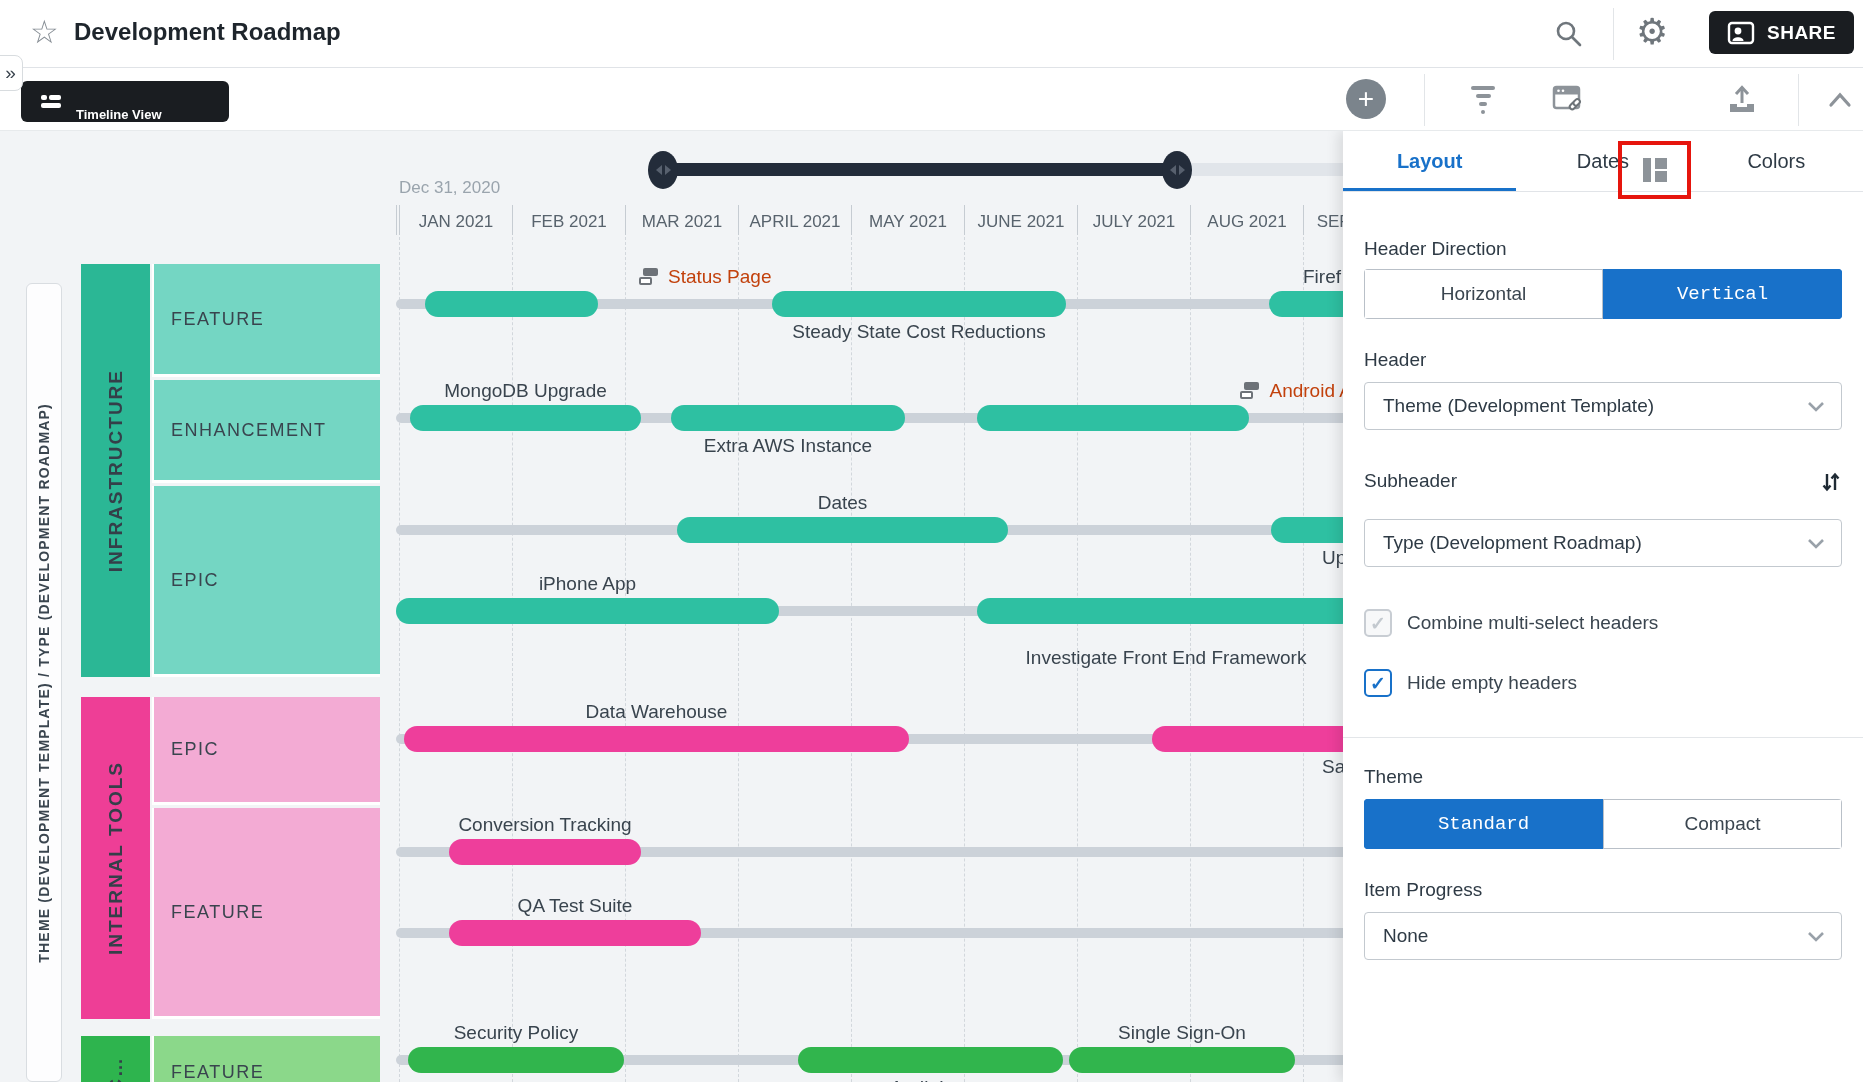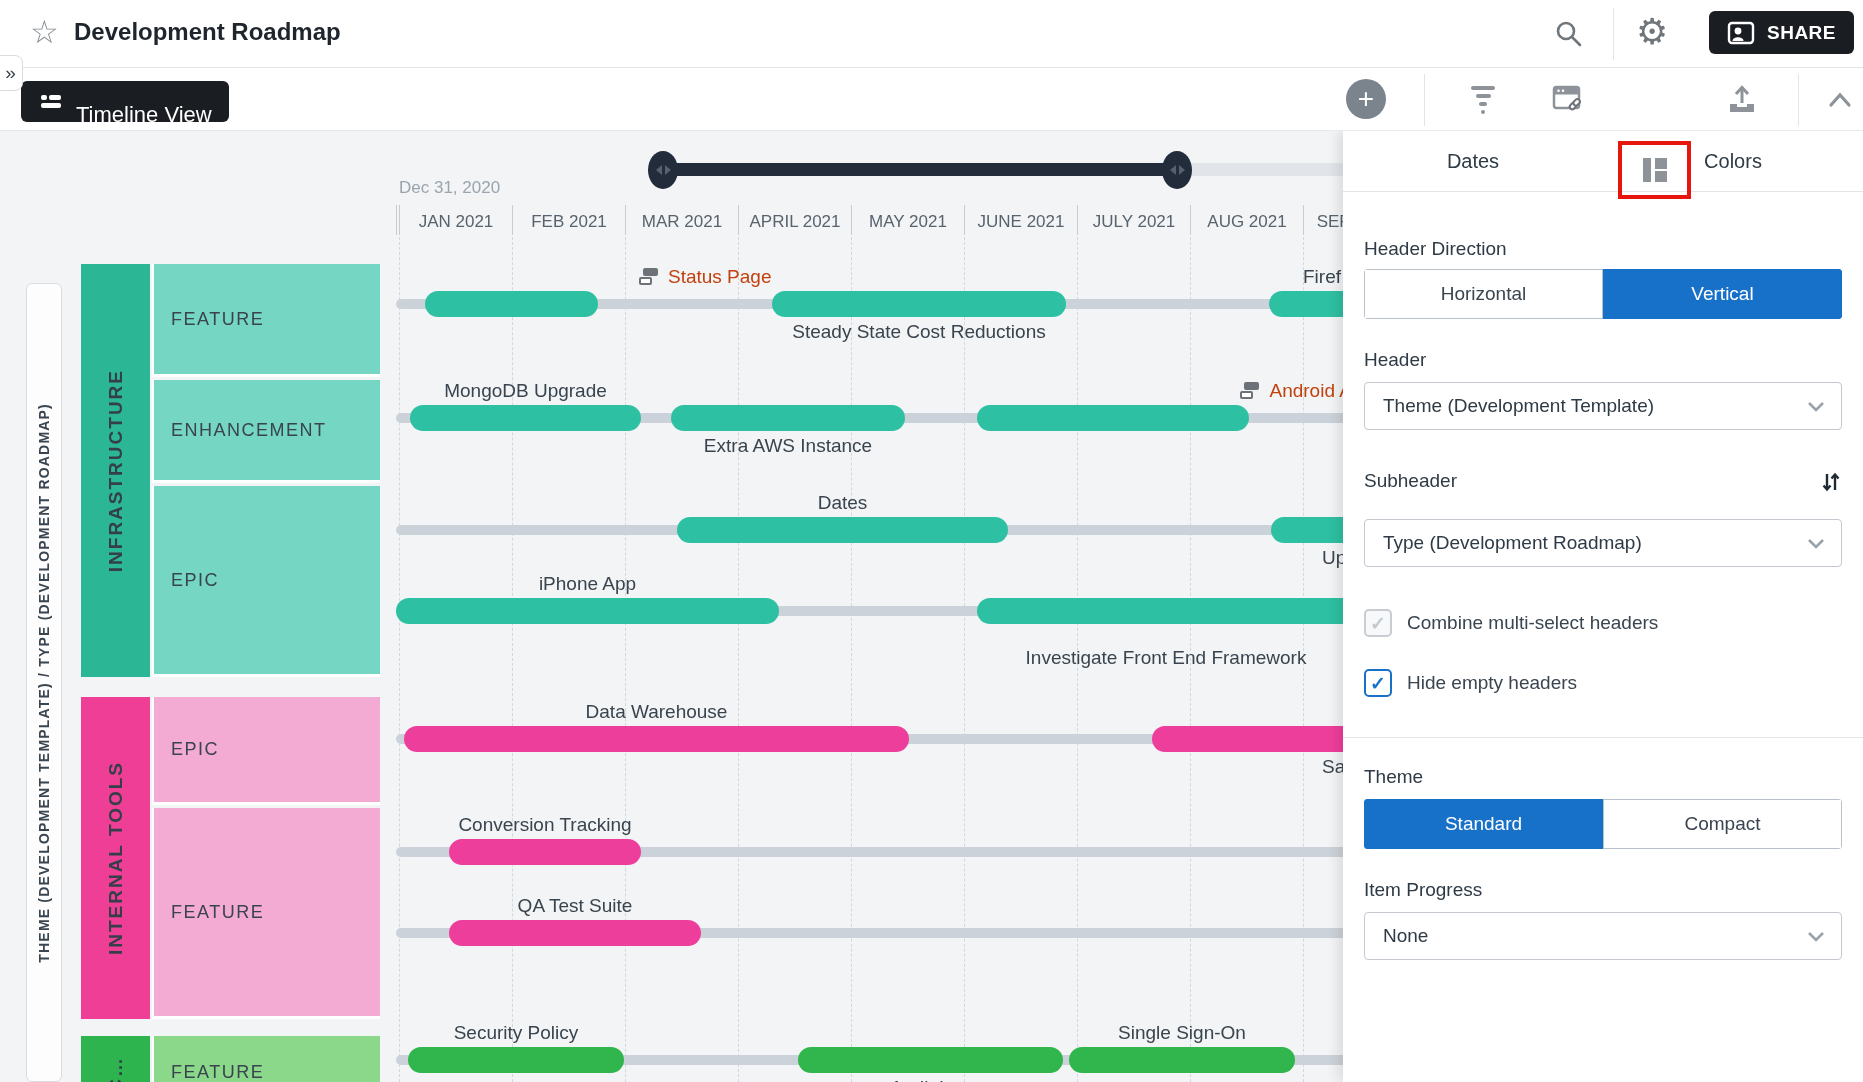--- a/index.html
+++ b/index.html
@@ -55,21 +55,21 @@
                display:flex; align-items:center; justify-content:center; gap:12px; cursor:pointer; }
   #share-btn span.lbl { color:#fff; font-size:19px; font-weight:700; letter-spacing:.5px; }
 
   
   #toolbar { position:absolute; left:0; top:68px; width:100%; height:63px; background:#fff; border-bottom:1px solid #e7eaec; z-index:9; }
   #collapse-tab { position:absolute; left:-2px; top:55px; width:25px; height:36px; background:#fff; border:1px solid #d8dcdf;
                   border-radius:0 8px 8px 0; z-index:11; display:flex; align-items:center; justify-content:center;
                   font-size:19px; color:#39434d; cursor:pointer; }
   #view-btn { position:absolute; left:21px; top:13px; width:208px; height:41px; background:#1a1d21; border-radius:6px;
               display:flex; align-items:center; padding-left:20px; gap:13px; cursor:pointer; }
-  #view-btn .lbl { color:#fff; font-size:22px; font-weight:400;margin-top:26px; }
+  #view-btn .lbl { color:#fff; font-size:13px; font-weight:700;margin-top:26px; }
   .tv-icon { width:22px; height:14px; display:flex; flex-direction:column; gap:3px; }
   .tv-icon .r1 { display:flex; gap:2px; } .tv-icon i { display:block; height:5px; background:#fff; border-radius:2px; }
   .i-a{width:6px}.i-b{width:12px}.i-c{width:20px}
   .tb-ic { position:absolute; top:0; height:63px; display:flex; align-items:center; justify-content:center; cursor:pointer; }
   #plus-btn { left:1346px; width:40px; top:11px; height:40px; border-radius:50%; background:#7b848c; color:#fff;
               font-size:28px; line-height:38px; text-align:center; }
   .tb-div { position:absolute; top:6px; height:52px; width:0; border-left:1px solid #e2e5e8; }
   .filter-ic { display:flex; flex-direction:column; align-items:center; gap:4px; }
   .filter-ic i { display:block; height:4px; background:#8d9399; border-radius:2px; }
   .f1{width:24px}.f2{width:15px}.f3{width:8px}.f4{width:4px;height:5px;}
@@ -80,21 +80,21 @@
   #panel { position:absolute; left:1343px; top:131px; right:0; bottom:0; background:#fff; z-index:8;
            box-shadow:-5px 0 12px rgba(0,0,0,.10); }
   #tabs { display:flex; height:61px; border-bottom:1px solid #e1e4e8; }
   .tab { flex:1; display:flex; align-items:center; justify-content:center; font-size:20px; color:#2e3a45; cursor:pointer; }
   .tab.active { color:#1871c9; font-weight:600; box-shadow:inset 0 -3px 0 #1871c9; }
   .pbody { padding:0 21px; }
   .plabel { font-size:19px; color:#2e3a45; height:23px; }
   .seg { display:flex; height:50px; border-radius:4px; overflow:hidden; }
   .seg > div { flex:1; display:flex; align-items:center; justify-content:center; font-size:19px; cursor:pointer; }
   .seg .off { background:#fff; border:1px solid #b9c0c8; color:#3a454f; }
-  .seg .on  { background:#1871c9; color:#fff; border:1px solid #1871c9; }
+  .seg .on  { background:#1871c9; color:#fff; border:1px solid #1871c9;font-family:Liberation Mono, monospace; }
   .dropdown { height:48px; border:1px solid #c3c9cf; border-radius:4px; background:#fff; display:flex; align-items:center;
               justify-content:space-between; padding:0 16px 0 18px; font-size:19px; color:#2e3a45; cursor:pointer; }
   .cb-row { display:flex; align-items:center; gap:15px; font-size:19px; color:#3a454f; cursor:pointer; }
   .cb { width:28px; height:28px; border-radius:5px; display:flex; align-items:center; justify-content:center;
         font-size:19px; font-weight:700; }
   .cb.dis { border:2px solid #c8cdd3; background:#f7f8f9; color:#c3c9cf; }
   .cb.on  { border:2px solid #1871c9; background:#fff; color:#1871c9; }
   .pdivider { margin:40px -21px 0; border-top:1px solid #e3e6e9; }
   .sub-row { display:flex; align-items:center; justify-content:space-between; }
   svg { display:block; }
@@ -320,20 +320,21 @@
       </svg>
     </div>
   </div>
 
   <div id="collapse-tab">
     <span>»</span>
   </div>
 
   <div id="panel">
     <div id="tabs">
+      <div class="tab active">Layout</div>
       <div class="tab">Dates</div>
       <div class="tab">Colors</div>
     </div>
 
     <div class="pbody">
       <div class="plabel" style="margin-top:46px">Header Direction</div>
       <div class="seg" style="margin-top:8px">
         <div class="off">Horizontal</div>
         <div class="on">Vertical</div>
       </div>

